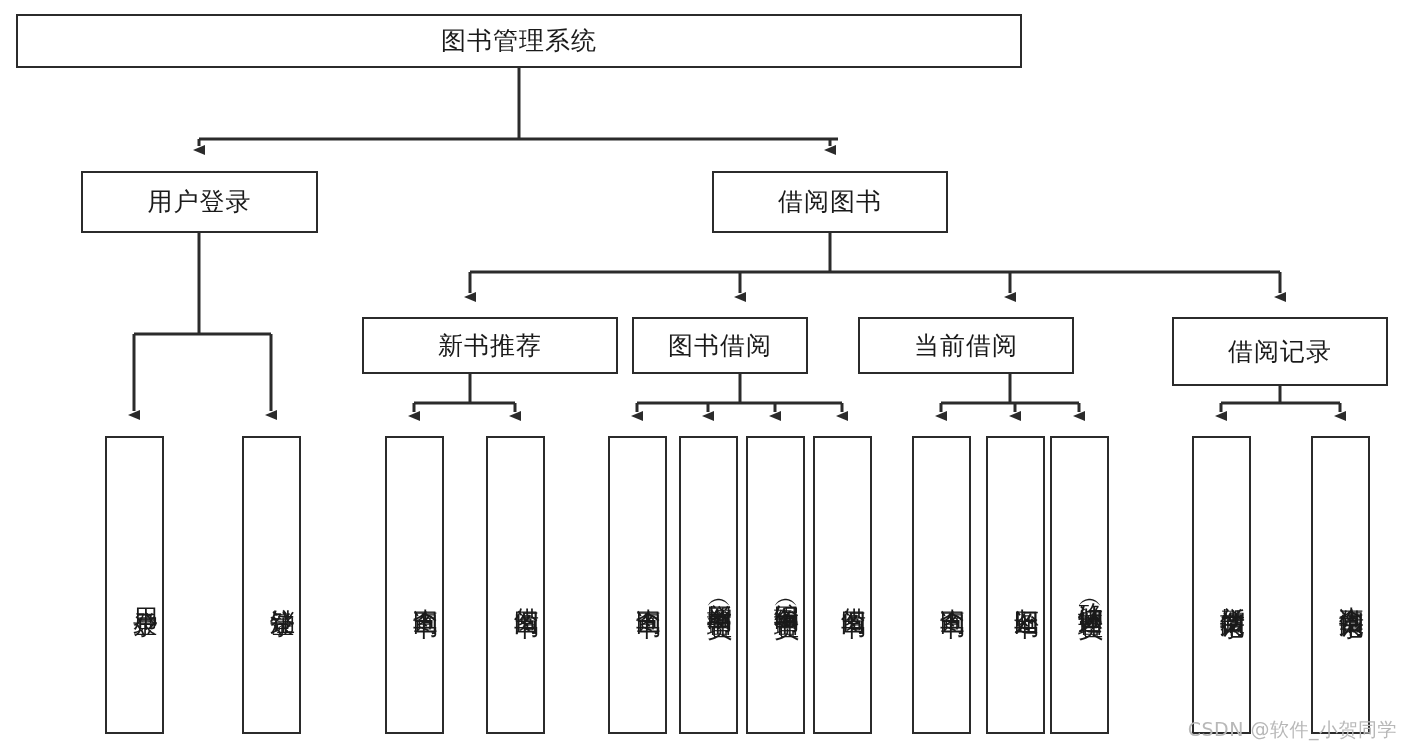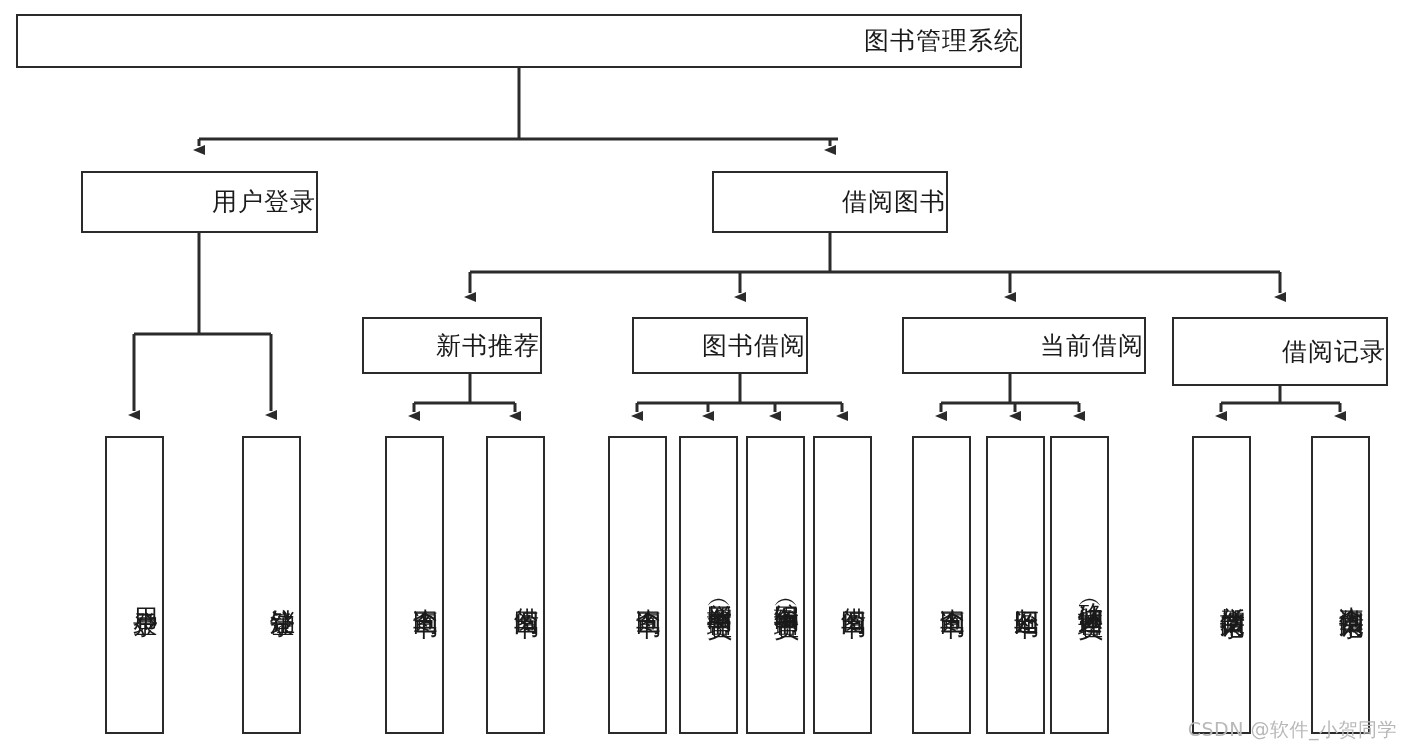--- a/index.html
+++ b/index.html
@@ -23,21 +23,21 @@
     height: 747px;
     pointer-events: none;
   }
   .node {
     position: absolute;
     box-sizing: border-box;
     border: 2px solid #2b2b2b;
     background: #ffffff;
     display: flex;
     align-items: center;
-    justify-content: flex-end;
+    justify-content: center;
     color: #1a1a1a;
   }
   .node.horiz {
     font-size: 25px;
     letter-spacing: 1px;
     line-height: 1.1;
   }
   .node.leaf {
     writing-mode: vertical-rl;
     text-orientation: upright;
@@ -124,27 +124,27 @@
     <span>图书管理系统</span>
   </div>
 
   <div class="node horiz" style="left:81px; top:171px; width:237px; height:62px;">
     <span>用户登录</span>
   </div>
   <div class="node horiz" style="left:712px; top:171px; width:236px; height:62px;">
     <span>借阅图书</span>
   </div>
 
-  <div class="node horiz" style="left:362px; top:317px; width:180px; height:57px;">
+  <div class="node horiz" style="left:362px; top:317px; width:256px; height:57px;">
     <span>新书推荐</span>
   </div>
   <div class="node horiz" style="left:632px; top:317px; width:176px; height:57px;">
     <span>图书借阅</span>
   </div>
-  <div class="node horiz" style="left:902px; top:317px; width:244px; height:57px;">
+  <div class="node horiz" style="left:858px; top:317px; width:216px; height:57px;">
     <span>当前借阅</span>
   </div>
   <div class="node horiz" style="left:1172px; top:317px; width:216px; height:69px;">
     <span>借阅记录</span>
   </div>
 
   <div class="node leaf" style="left:105px; top:436px; width:59px; height:298px;">
     <span class="vtext">用户登录</span>
   </div>
   <div class="node leaf" style="left:242px; top:436px; width:59px; height:298px;">

